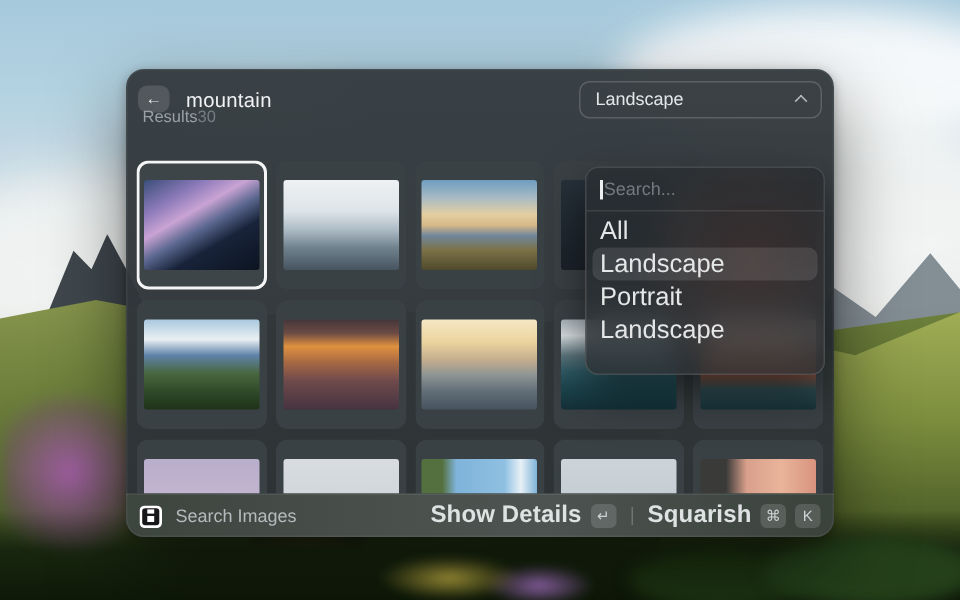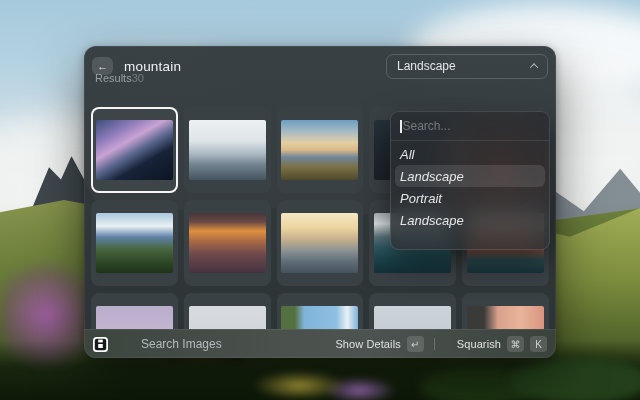--- a/index.html
+++ b/index.html
@@ -71,30 +71,30 @@
     -webkit-backdrop-filter:blur(10px);backdrop-filter:blur(10px);
     border:1px solid rgba(255,255,255,.12);box-shadow:0 12px 30px rgba(0,0,0,.5);
     display:flex;flex-direction:column;z-index:5;margin-top:31px;}
   .dd-search{height:28px;display:flex;align-items:center;padding:0 9px;}
   .caret{display:inline-block;width:1.5px;height:13px;background:#eceeef;margin-right:1px;}
   .ph{font-size:12px;color:#74797e;}
   .dd-divider{height:1px;background:rgba(255,255,255,.1);margin:0;}
   .dd-section{font-size:10.5px;color:#8d9397;padding:8px 9px 3px 9px;}
   .dd-options{display:flex;flex-direction:column;padding:2px 4px 5px 4px;}
   .dd-opt{height:22px;display:flex;align-items:center;border-radius:6px;padding:0 5px;
-    font-size:13px;color:#e4e6e7;font-style:italic;}
+    font-size:17px;color:#e4e6e7;}
   .dd-opt.selected{background:rgba(255,255,255,.11);}
 
   .footer{position:absolute;left:0;right:0;bottom:0;height:29px;
     background:linear-gradient(90deg,#3d453f 0%,#4a514d 40%,#4c5350 60%,#3a423c 100%);
     border-top:1px solid rgba(255,255,255,.07);
-    display:flex;align-items:center;padding:0 9px;gap:24px;}
+    display:flex;align-items:center;padding:0 9px;}
   .app-name{margin-left:9px;font-size:12px;color:#b5babd;}
   .footer-right{margin-left:auto;display:flex;align-items:center;}
-  .action-label{font-size:11px;font-weight:400;color:#dfe2e3;letter-spacing:.1px;margin-left:12px;}
+  .action-label{font-size:16px;font-weight:700;color:#dfe2e3;letter-spacing:.1px;}
   .key{min-width:17px;height:16px;border-radius:4px;background:rgba(255,255,255,.14);
     color:#ced2d4;font-size:10px;display:flex;align-items:center;justify-content:center;
     margin-left:6px;padding:0 3px;}
   .vdiv{width:1px;height:12px;background:rgba(255,255,255,.22);margin:0 10px;}
 </style>
 </head>
 <body>
 
 <div class="canvas">
 

